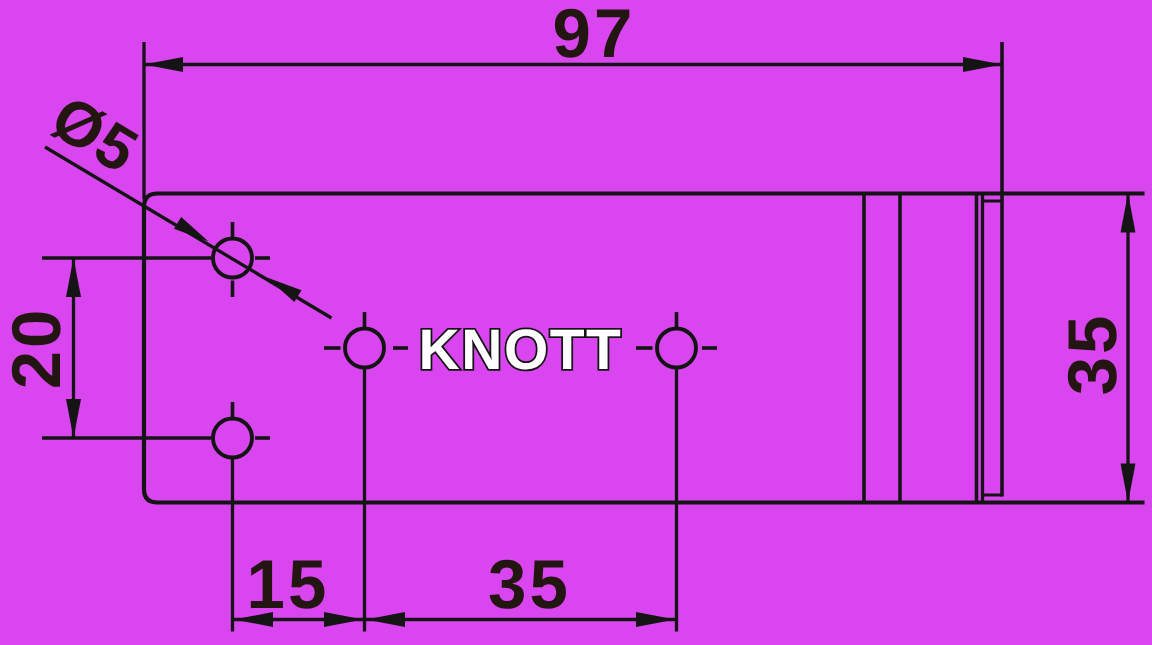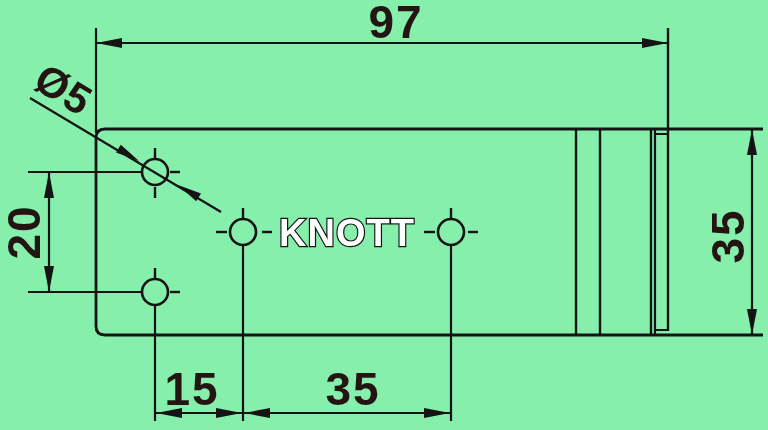--- a/index.html
+++ b/index.html
@@ -1,19 +1,19 @@
 <!DOCTYPE html>
 <html><head>
 <meta charset="utf-8">
 <style>
   html,body{margin:0;padding:0;background:#ffffff;}
   .canvas-wrap{
     position:relative;
     width:768px;height:430px;
-    background:#86efac;
+    background:#d946ef;
     font-family:"Liberation Sans", sans-serif;
     overflow:hidden;
   }
   svg{display:block;}
   .dim-text{
     font-family:"Liberation Sans", sans-serif;
     font-weight:bold;
     font-size:46px;
     letter-spacing:2px;
     fill:#231512;

